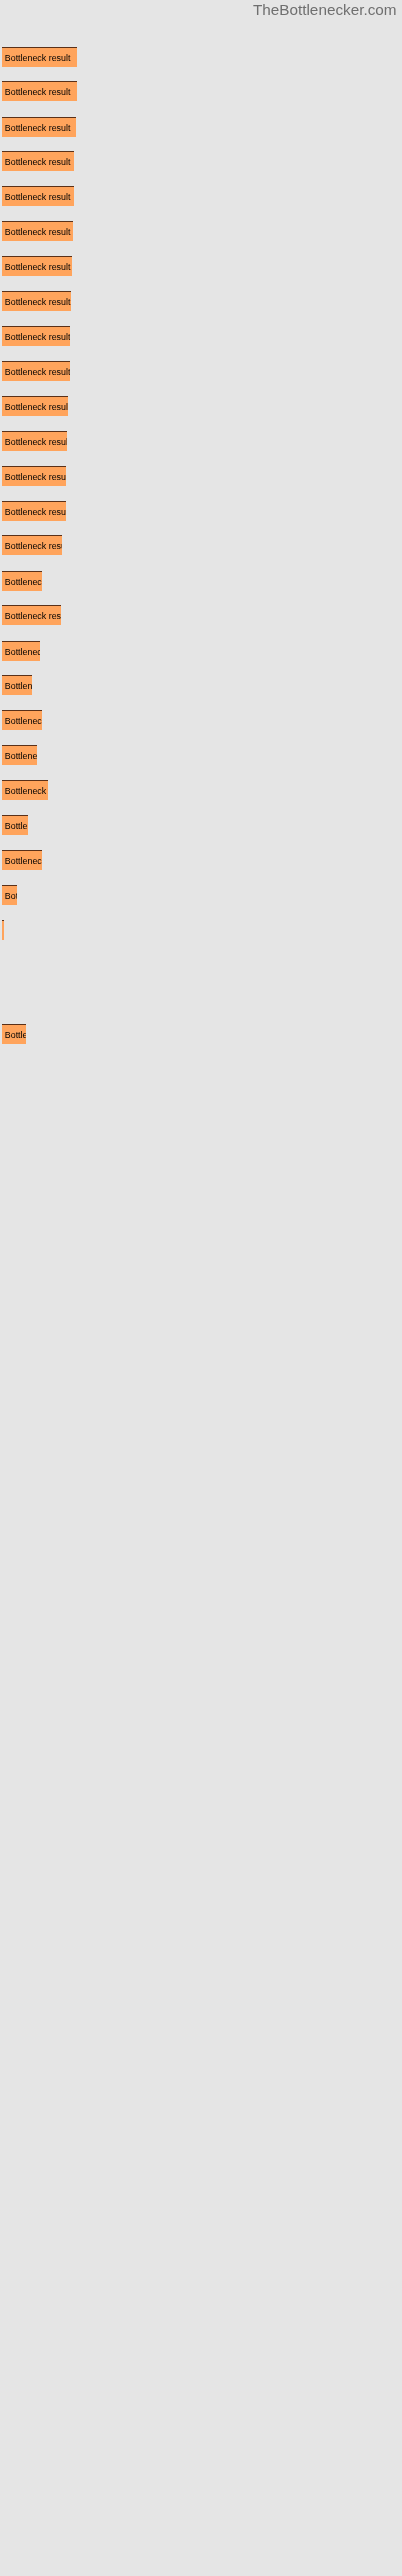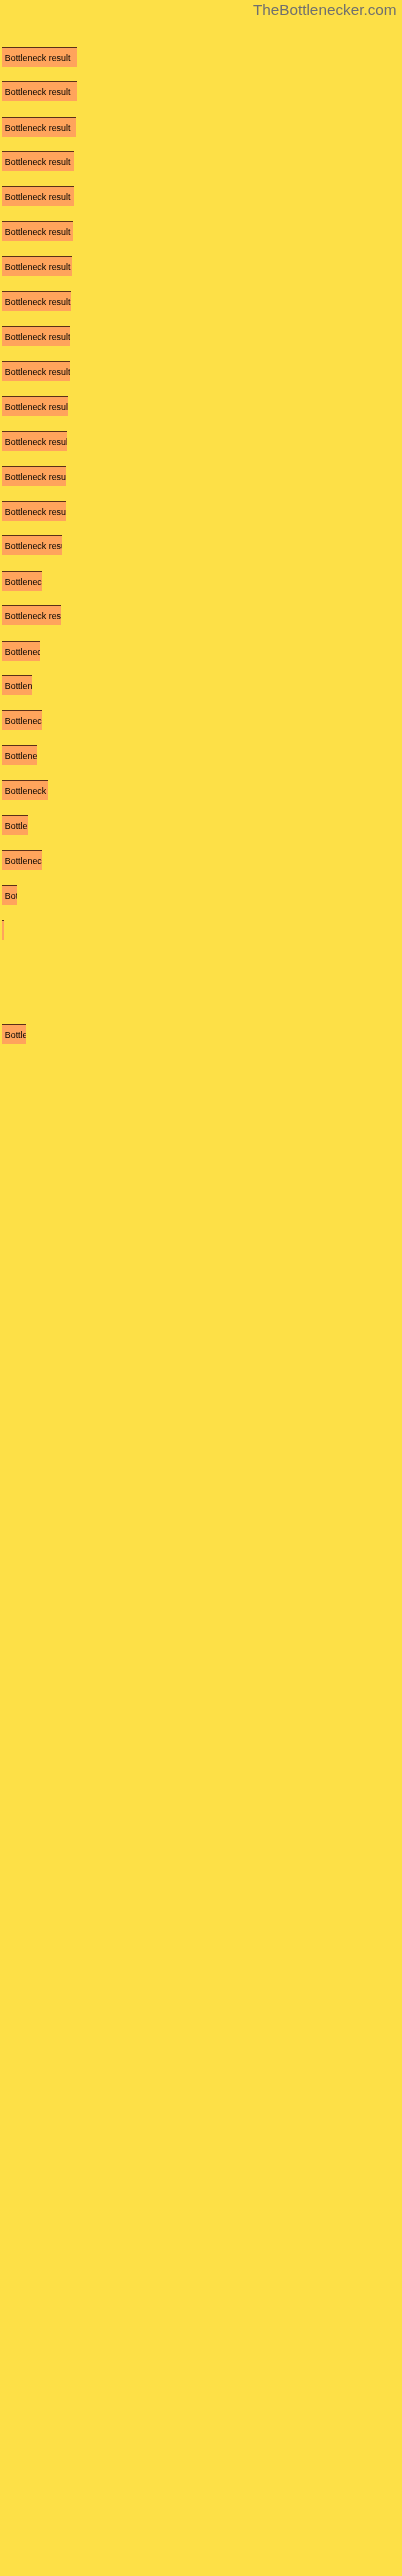--- a/index.html
+++ b/index.html
@@ -15,21 +15,21 @@
     overflow: hidden;
     font-family: "Liberation Sans", sans-serif;
     -webkit-font-smoothing: antialiased;
   }
   #page-root {
     position: absolute;
     left: 0;
     top: 0;
     width: 403px;
     height: 2576px;
-    background: #fde047;
+    background: #e5e5e5;
   }
   .site-title {
     position: absolute;
     right: 6.4px;
     top: 0.8px;
     font-size: 15.3px;
     line-height: 17.7px;
     color: #6f6f6f;
     letter-spacing: 0px;
     white-space: nowrap;

